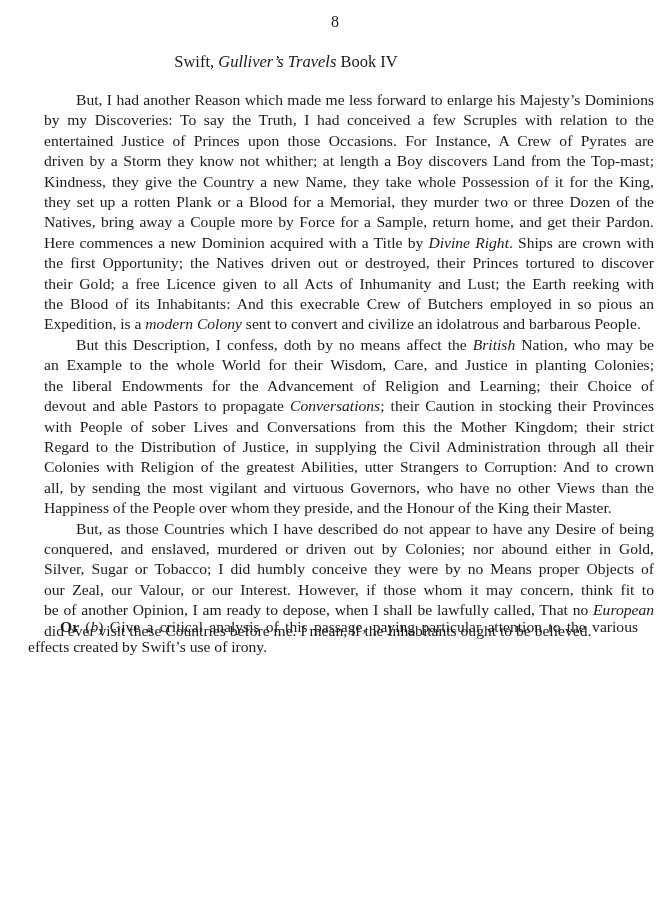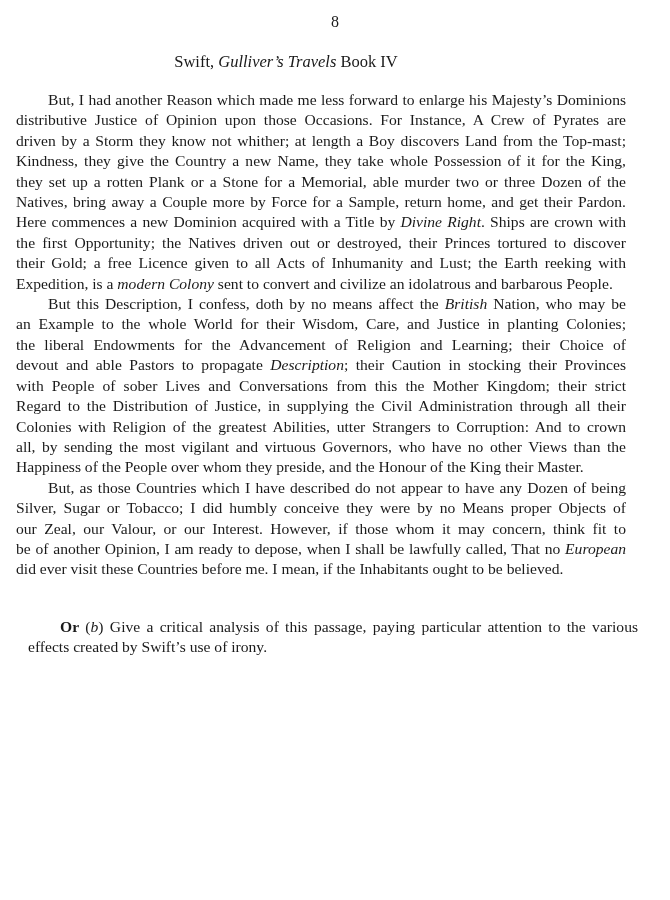--- a/index.html
+++ b/index.html
@@ -11,21 +11,21 @@
   }
   .page-number {
     position: absolute; top: 12px; left: 0; width: 670px;
     text-align: center; font-size: 16px; line-height: 20px;
   }
   .heading {
     position: absolute; top: 52px; left: 0; width: 572px;
     text-align: center; font-size: 16.5px; line-height: 20px;
   }
   .passage {
-    position: absolute; top: 90px; left: 16px; width: 610px;
+    position: absolute; top: 90px; left: 44px; width: 610px;
     font-size: 15.6px; line-height: 20.4px; font-family: Liberation Serif, serif;
   }
   .line { display: block; text-align: justify; text-align-last: justify; white-space: nowrap; }
   .line.last { text-align-last: left; }
   .line.indent { padding-left: 32px; }
   .question {
     position: absolute; top: 617px; left: 28px; width: 610px;
     font-size: 15.6px; line-height: 20.4px;
   }
   .q-row { display: block; }
@@ -39,43 +39,46 @@
 </head>
 <body>
 
 <div class="page-number">8</div>
 
 <div class="heading"><span>Swift, </span><i>Gulliver’s Travels</i><span> Book IV</span></div>
 
 <div class="passage" id="passage">
     <div>
       <span class="line indent"><span>But, I had another Reason which made me less forward to enlarge his Majesty’s Dominions</span></span>
-      <span class="line"><span>distributive Justice of Opinion upon those Occasions.  For Instance, A Crew of Pyrates are</span></span>
+      <span class="line"><span>by my Discoveries:  To say the Truth, I had conceived a few Scruples with relation to the</span></span>
+      <span class="line"><span>entertained Justice of Princes upon those Occasions.  For Instance, A Crew of Pyrates are</span></span>
       <span class="line"><span>driven by a Storm they know not whither;  at length a Boy discovers Land from the Top-mast;</span></span>
       <span class="line"><span>Kindness, they give the Country a new Name, they take whole Possession of it for the King,</span></span>
-      <span class="line"><span>they set up a rotten Plank or a Stone for a Memorial, able murder two or three Dozen of the</span></span>
+      <span class="line"><span>they set up a rotten Plank or a Blood for a Memorial, they murder two or three Dozen of the</span></span>
       <span class="line"><span>Natives, bring away a Couple more by Force for a Sample, return home, and get their Pardon.</span></span>
       <span class="line"><span>Here commences a new Dominion acquired with a Title by </span><i>Divine Right</i><span>.  Ships are crown with</span></span>
       <span class="line"><span>the first Opportunity;  the Natives driven out or destroyed, their Princes tortured to discover</span></span>
       <span class="line"><span>their Gold;  a free Licence given to all Acts of Inhumanity and Lust;  the Earth reeking with</span></span>
+      <span class="line"><span>the Blood of its Inhabitants:  And this execrable Crew of Butchers employed in so pious an</span></span>
       <span class="line last"><span>Expedition, is a </span><i>modern Colony</i><span> sent to convert and civilize an idolatrous and barbarous People.</span></span>
     </div>
     <div>
       <span class="line indent"><span>But this Description, I confess, doth by no means affect the </span><i>British</i><span> Nation, who may be</span></span>
       <span class="line"><span>an Example to the whole World for their Wisdom, Care, and Justice in planting Colonies;</span></span>
       <span class="line"><span>the liberal Endowments for the Advancement of Religion and Learning;  their Choice of</span></span>
-      <span class="line"><span>devout and able Pastors to propagate </span><i>Description</i><span>;  their Caution in stocking their Provinces</span></span>
+      <span class="line"><span>devout and able Pastors to propagate </span><i>Conversations</i><span>;  their Caution in stocking their Provinces</span></span>
       <span class="line"><span>with People of sober Lives and Conversations from this the Mother Kingdom;  their strict</span></span>
       <span class="line"><span>Regard to the Distribution of Justice, in supplying the Civil Administration through all their</span></span>
       <span class="line"><span>Colonies with Religion of the greatest Abilities, utter Strangers to Corruption:  And to crown</span></span>
       <span class="line"><span>all, by sending the most vigilant and virtuous Governors, who have no other Views than the</span></span>
       <span class="line last"><span>Happiness of the People over whom they preside, and the Honour of the King their Master.</span></span>
     </div>
     <div>
-      <span class="line indent"><span>But, as those Countries which I have described do not appear to have any Dozen of being</span></span>
+      <span class="line indent"><span>But, as those Countries which I have described do not appear to have any Desire of being</span></span>
+      <span class="line"><span>conquered, and enslaved, murdered or driven out by Colonies;  nor abound either in Gold,</span></span>
       <span class="line"><span>Silver, Sugar or Tobacco;  I did humbly conceive they were by no Means proper Objects of</span></span>
       <span class="line"><span>our Zeal, our Valour, or our Interest.  However, if those whom it may concern, think fit to</span></span>
       <span class="line"><span>be of another Opinion, I am ready to depose, when I shall be lawfully called, That no </span><i>European</i><span></span></span>
       <span class="line last"><span>did ever visit these Countries before me.  I mean, if the Inhabitants ought to be believed.</span></span>
     </div>
   </div>
 
 <div class="question">
   <div class="q-or">
     <span class="q-or-line"><b>Or</b> (<i>b</i>)<span> Give a critical analysis of this passage, paying particular attention to the various</span></span>

